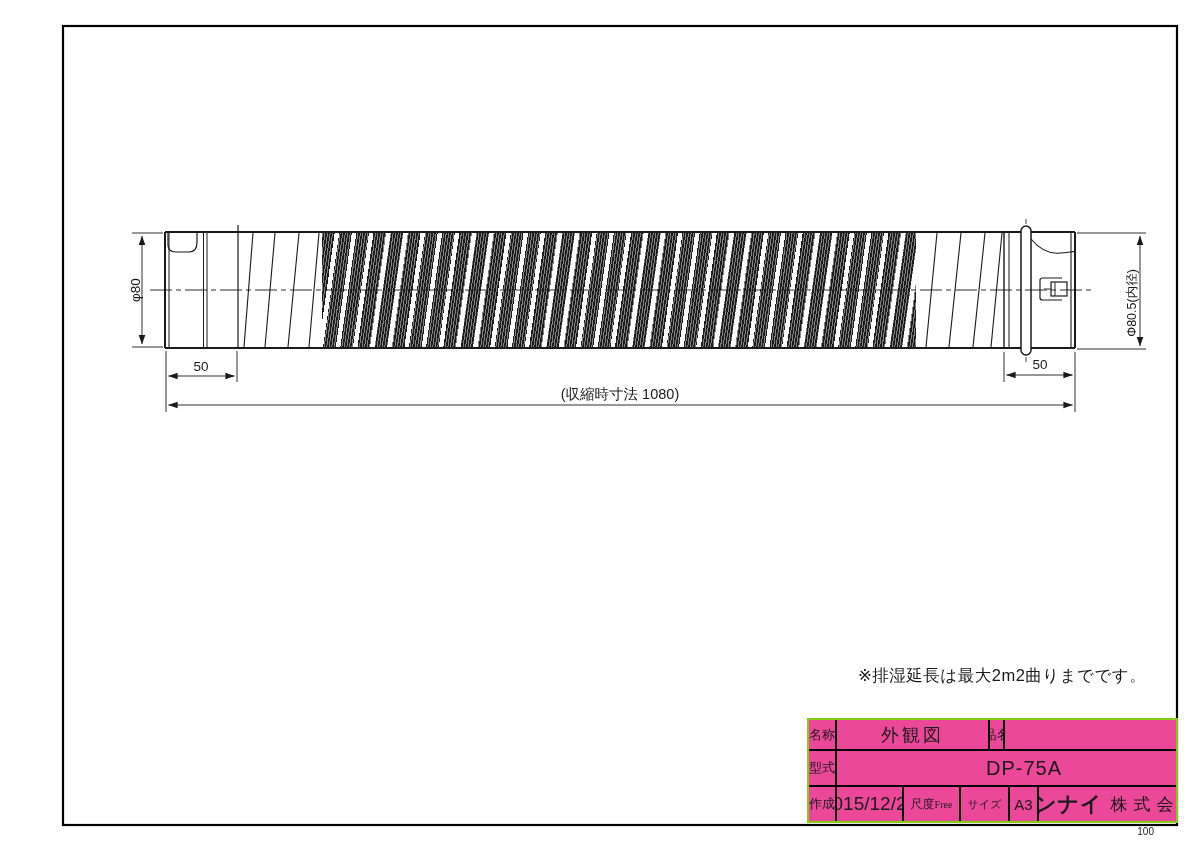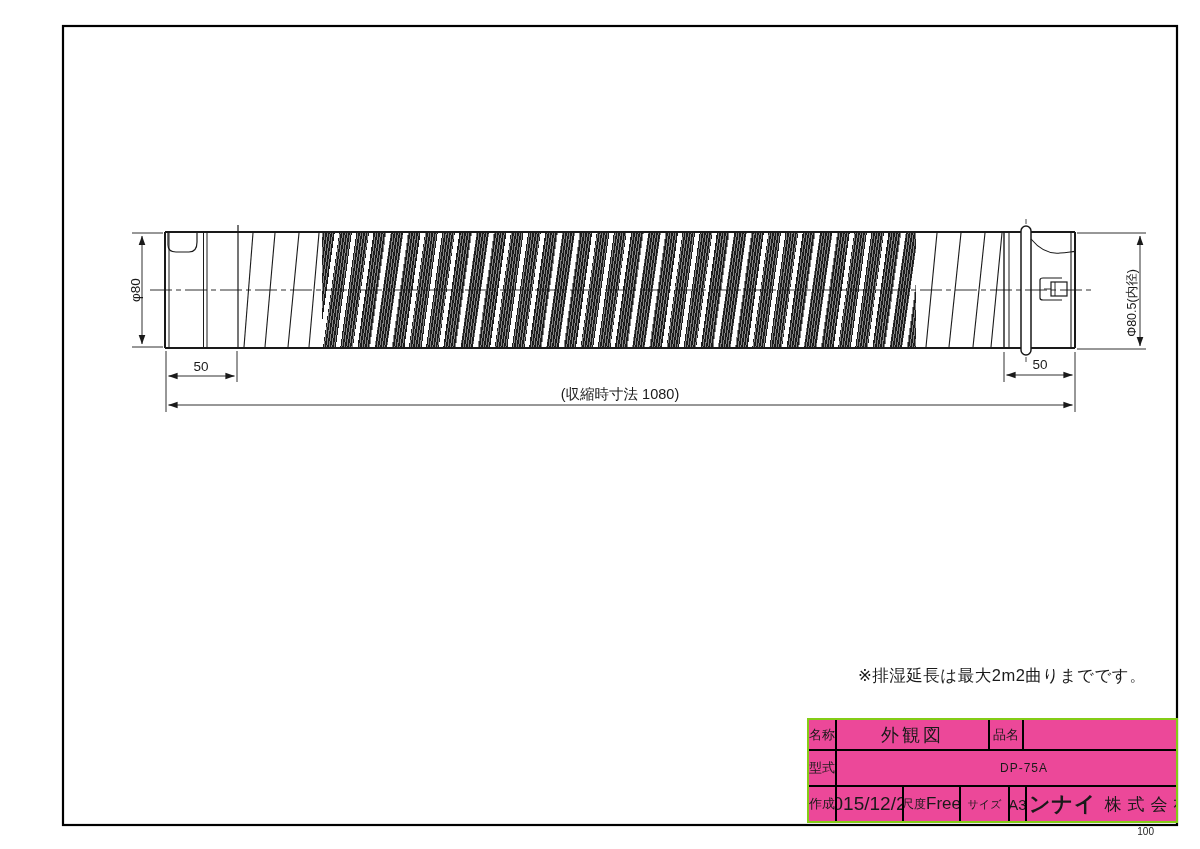--- a/index.html
+++ b/index.html
@@ -23,30 +23,30 @@
   .trow.bb{border-bottom:2px solid #000;}
   .cell{display:flex;align-items:center;justify-content:center;box-sizing:border-box;
         border-right:2px solid #000;overflow:hidden;white-space:nowrap;}
   .cell.last{border-right:none;}
   .lab{font-size:13px;}
   .r1{height:31px;}
   .r2{height:36px;gap:35px;}
   .r3{flex:1;}
   .w28{width:28px;}
   .w153{width:153px;}
-  .w31{width:34px;}
+  .w31{width:15px;}
   .w67{width:67px;}
   .w57{width:57px;}
   .w27{width:49px;}
-  .w33{width:17px;}
+  .w33{width:29px;}
   .flexfill{flex:1;}
   .val-title{font-size:18px;letter-spacing:3px;}
-  .val-model{font-size:12px;letter-spacing:1px;}
+  .val-model{font-size:20px;letter-spacing:1px;}
   .val-date{font-size:19px;}
-  .val-free{font-size:17px;}
+  .val-free{font-size:10px;font-family:Liberation Serif, serif;}
   .lab-size{font-size:11px;}
   .val-a3{font-size:15px;}
   .brand{font-size:21px;font-weight:bold;margin-right:8px;letter-spacing:1px;}
   .brand-suffix{font-size:17px;letter-spacing:6px;}
   .scale-cell span{display:inline-block;}
   .scale-lab{font-size:12px;}
   #sheet-no{position:absolute;left:1128px;top:826px;width:26px;text-align:right;
             font-size:10px;color:#222;}
 </style>
 </head>

